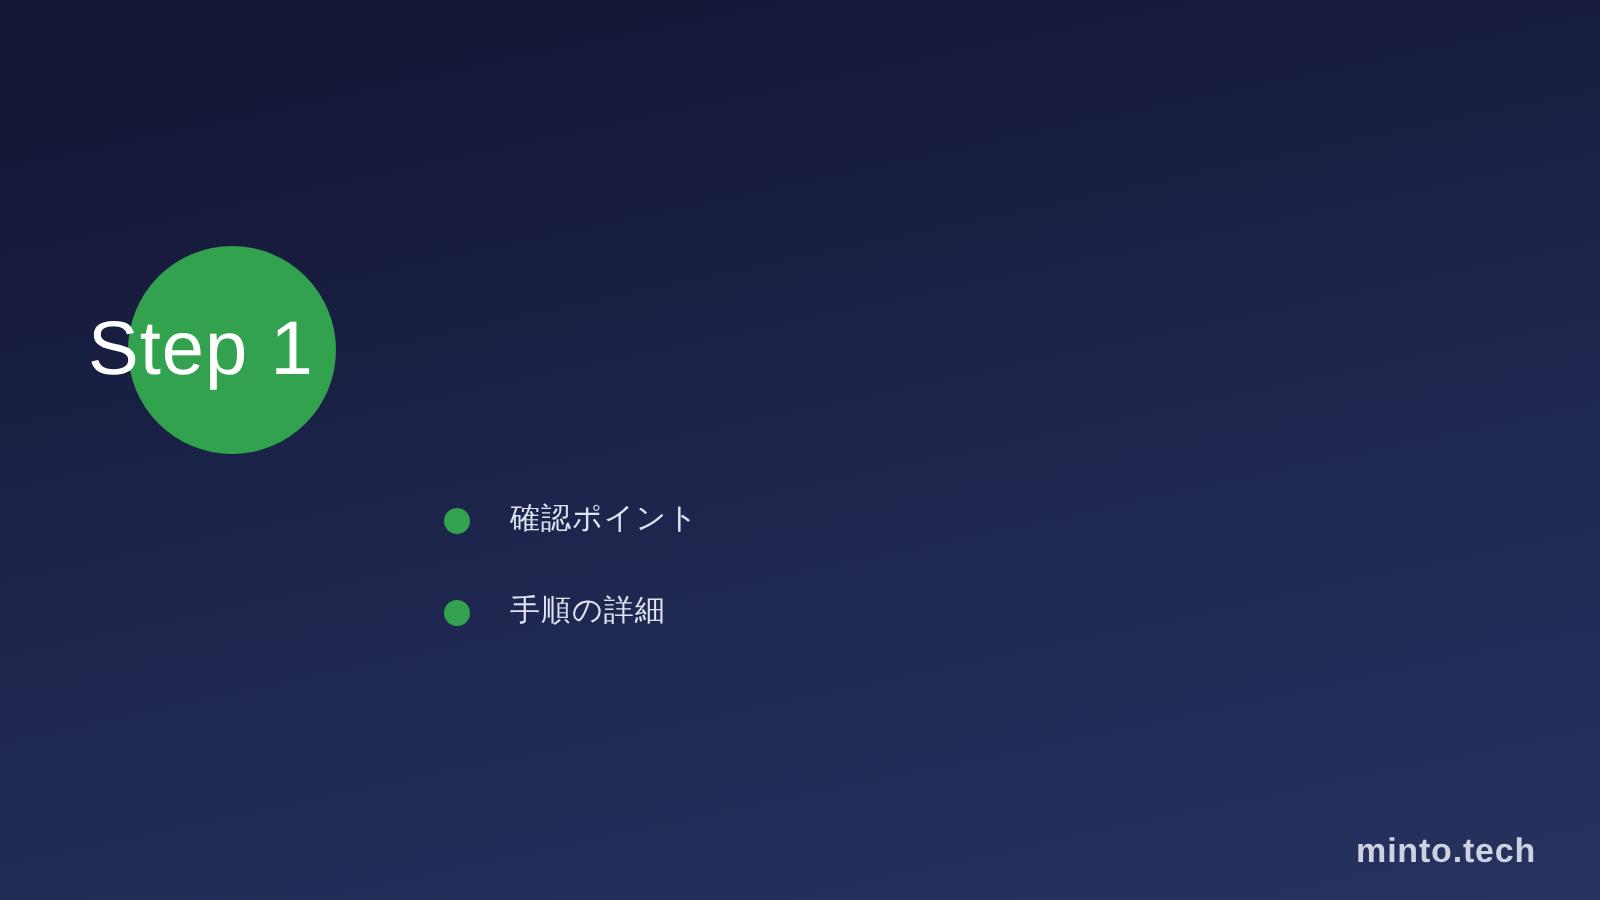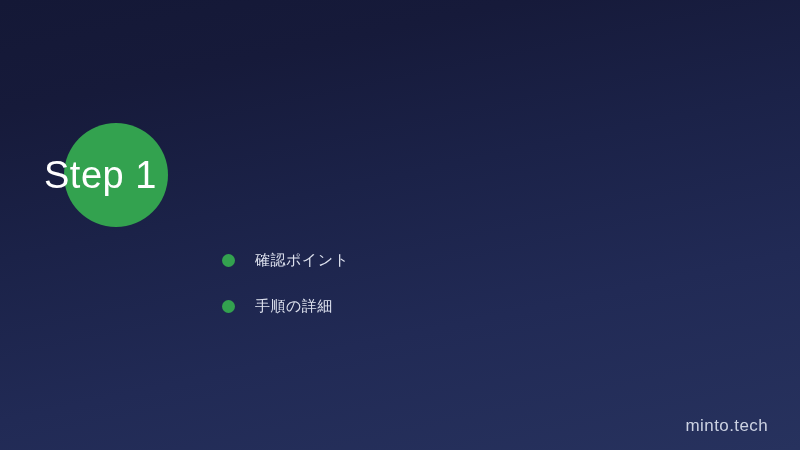--- a/index.html
+++ b/index.html
@@ -112,21 +112,21 @@
     white-space: nowrap;
   }
 
   
   #footer-brand {
     position: absolute;
     right: 32px;
     bottom: 14px;
     color: #ccd2e2;
     font-size: 17px;
-    font-weight: 400;
+    font-weight: 700;
     letter-spacing: 0.4px;
     white-space: nowrap;
   }
 </style>
 </head>
 <body>
 
 <div id="slide">
 
   <div id="step-badge">

